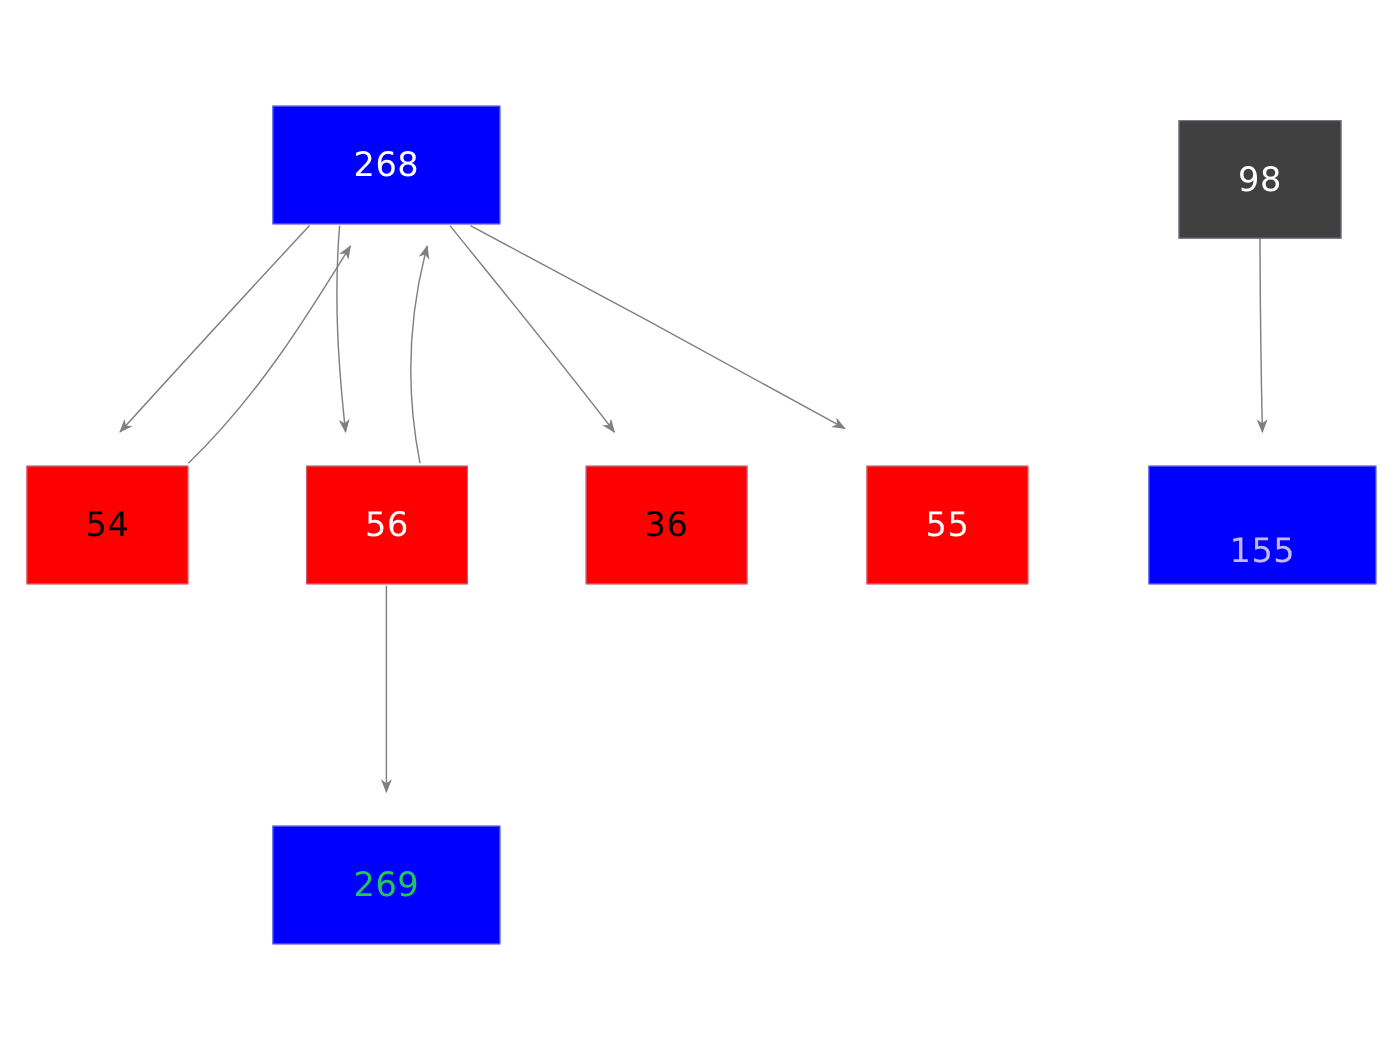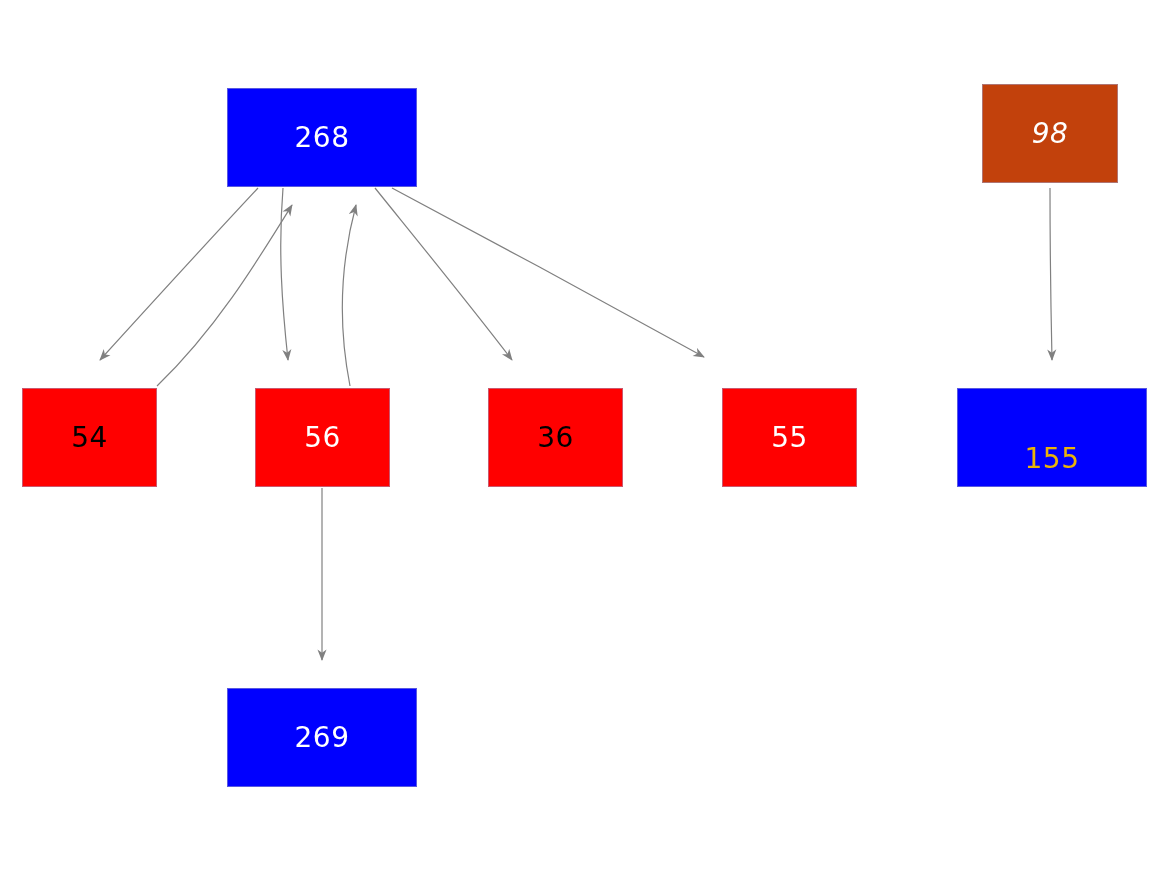--- a/index.html
+++ b/index.html
@@ -77,24 +77,24 @@
       </div>
       <div class="graph-node" style="left: 255px; top: 388px; width: 135px; height: 99px; background: rgb(255, 0, 0);">
         <span class="node-label" style="color: rgb(255, 255, 255); text-align: center;">56</span>
       </div>
       <div class="graph-node" style="left: 488px; top: 388px; width: 135px; height: 99px; background: rgb(255, 0, 0);">
         <span class="node-label" style="color: #000000;">36</span>
       </div>
       <div class="graph-node" style="left: 722px; top: 388px; width: 135px; height: 99px; background: rgb(255, 0, 0);">
         <span class="node-label" style="color: #ffffff;">55</span>
       </div>
-      <div class="graph-node" style="left: 982px; top: 84px; width: 136px; height: 99px; background: #c2410c; font-style: italic;">
+      <div class="graph-node" style="left: 982px; top: 100px; width: 136px; height: 99px; background: #404040;">
         <span class="node-label" style="color: rgb(255, 255, 255);">98</span>
       </div>
       <div class="graph-node" style="left: 227px; top: 688px; width: 190px; height: 99px; background: rgb(0, 0, 255);">
-        <span class="node-label" style="color: #ffffff;">269</span>
+        <span class="node-label" style="color: #22c55e;">269</span>
       </div>
       <div class="graph-node" style="left: 957px; top: 388px; width: 190px; height: 99px; background: rgb(0, 0, 255);">
-        <span class="node-label" style="color: #eab308; margin-top: 43px;">155</span>
+        <span class="node-label" style="color: #c4b5fd; margin-top: 43px;">155</span>
       </div>
     </div>
 
 </div>
 
 </body></html>

